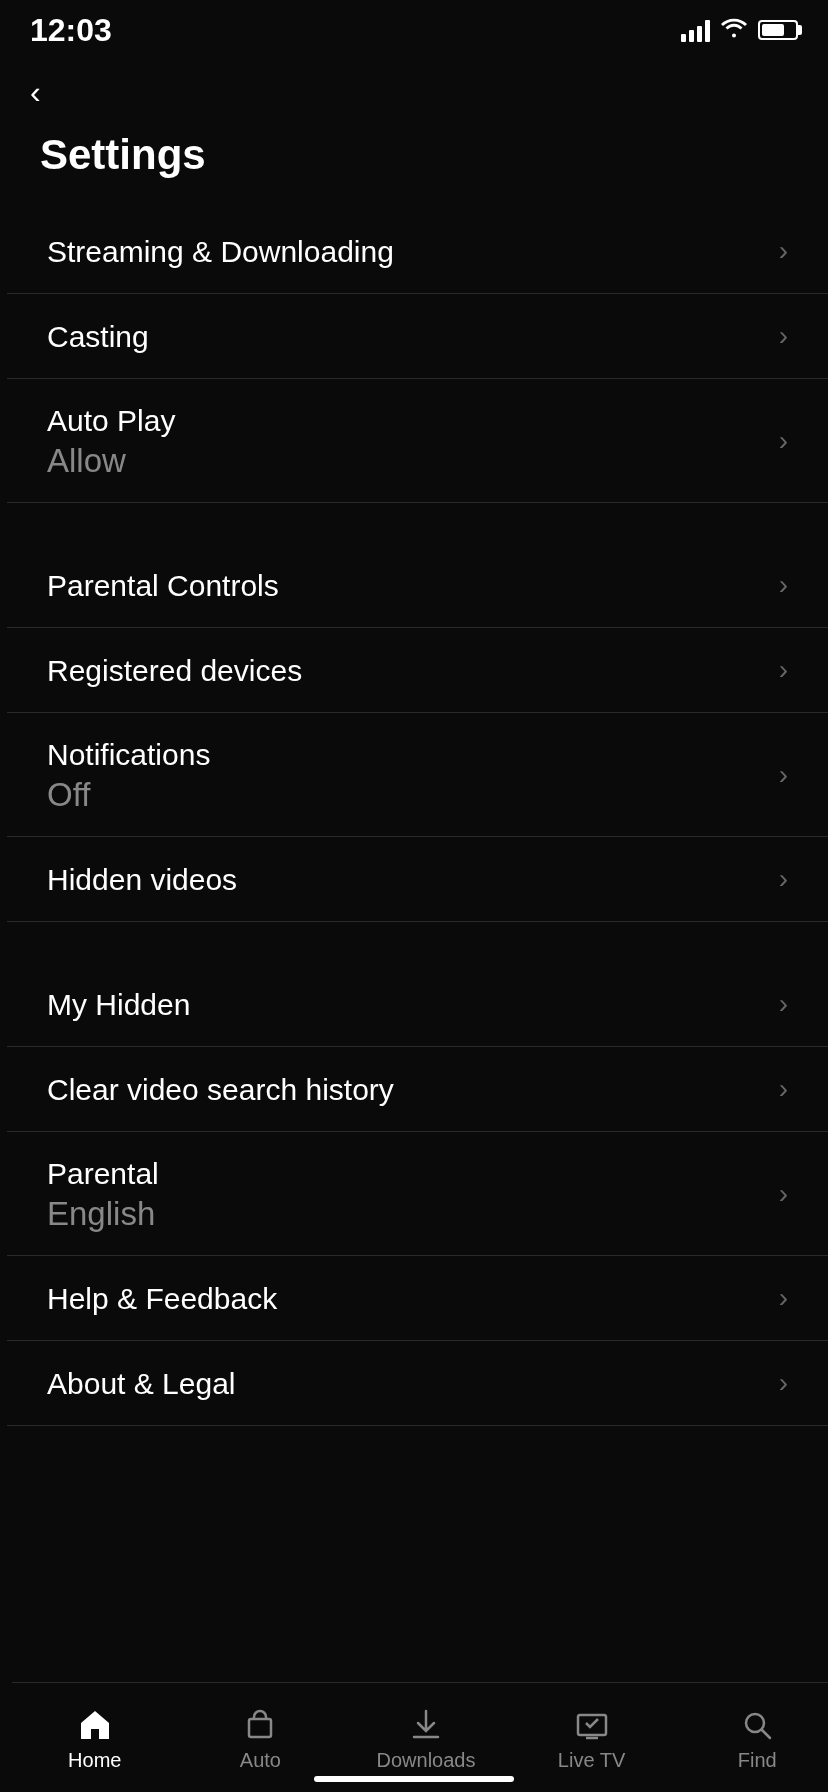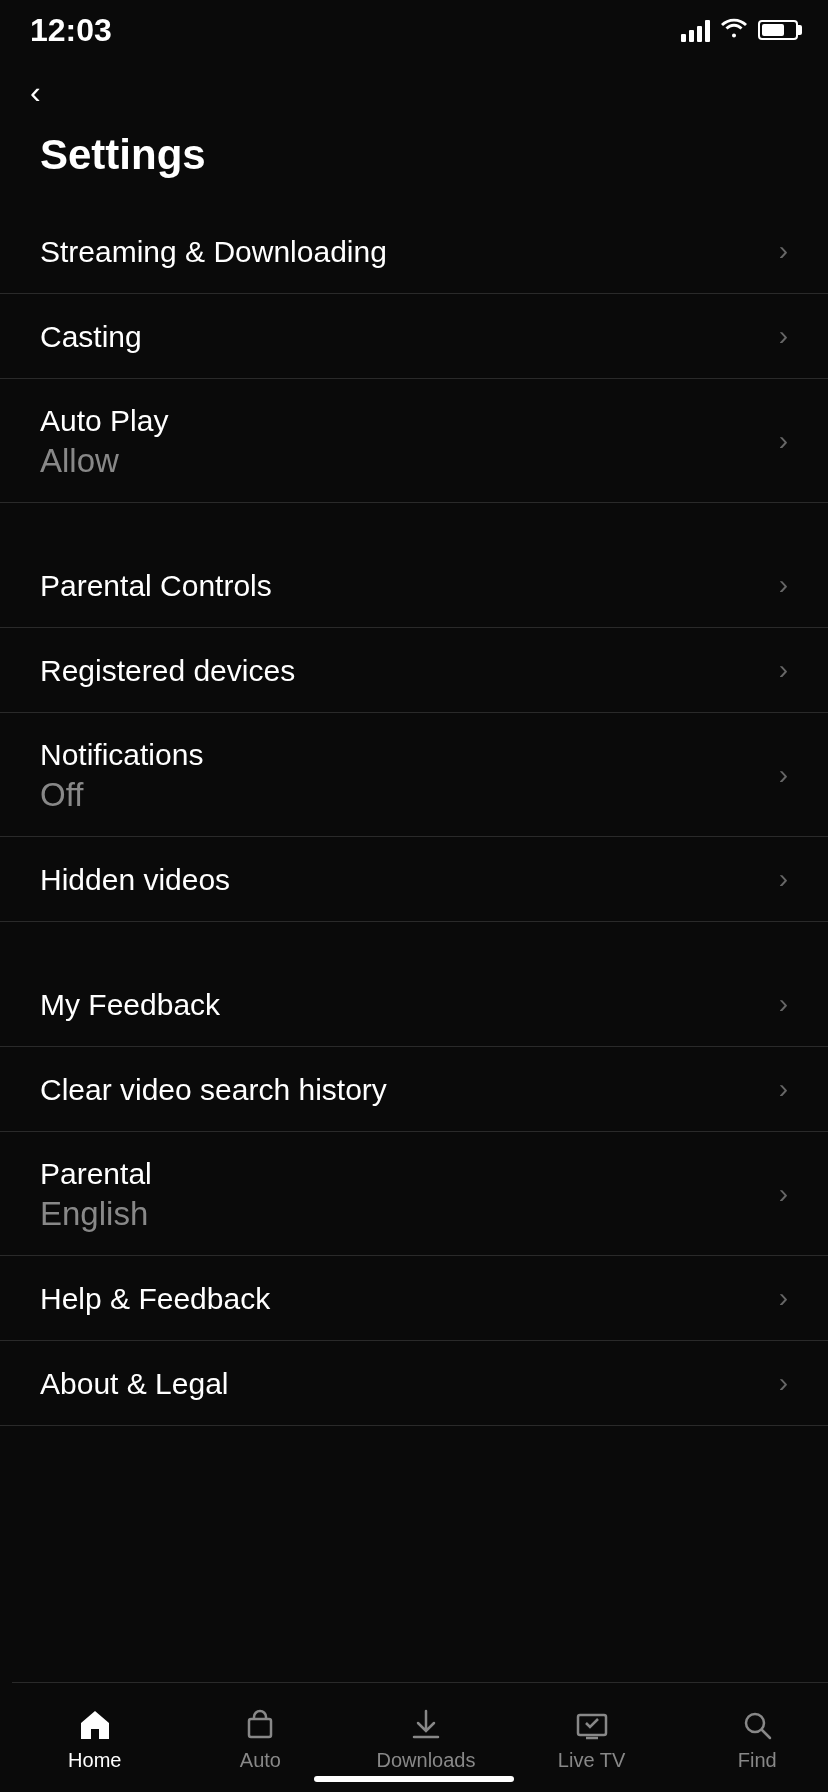--- a/index.html
+++ b/index.html
@@ -103,20 +103,21 @@
 
     .page-title h1 {
       font-size: 42px;
       font-weight: 700;
       color: #ffffff;
     }
 
     
     .settings-section {
       margin-bottom: 0;
+      margin-left: 7px;
     }
 
     .settings-group {
       margin-bottom: 10px;
     }
 
     .settings-item {
       display: flex;
       justify-content: space-between;
       align-items: center;
@@ -300,21 +301,21 @@
         </div>
         <span class="chevron-right">›</span>
       </div>
     </div>
 
     <div class="section-spacer"></div>
 
     <div class="settings-group">
       <div class="settings-item">
         <div class="settings-item-content">
-          <span class="settings-item-label">My Feedback</span>
+          <span class="settings-item-label">My Hidden</span>
         </div>
         <span class="chevron-right">›</span>
       </div>
       <div class="settings-item">
         <div class="settings-item-content">
           <span class="settings-item-label">Clear video search history</span>
         </div>
         <span class="chevron-right">›</span>
       </div>
       <div class="settings-item">

